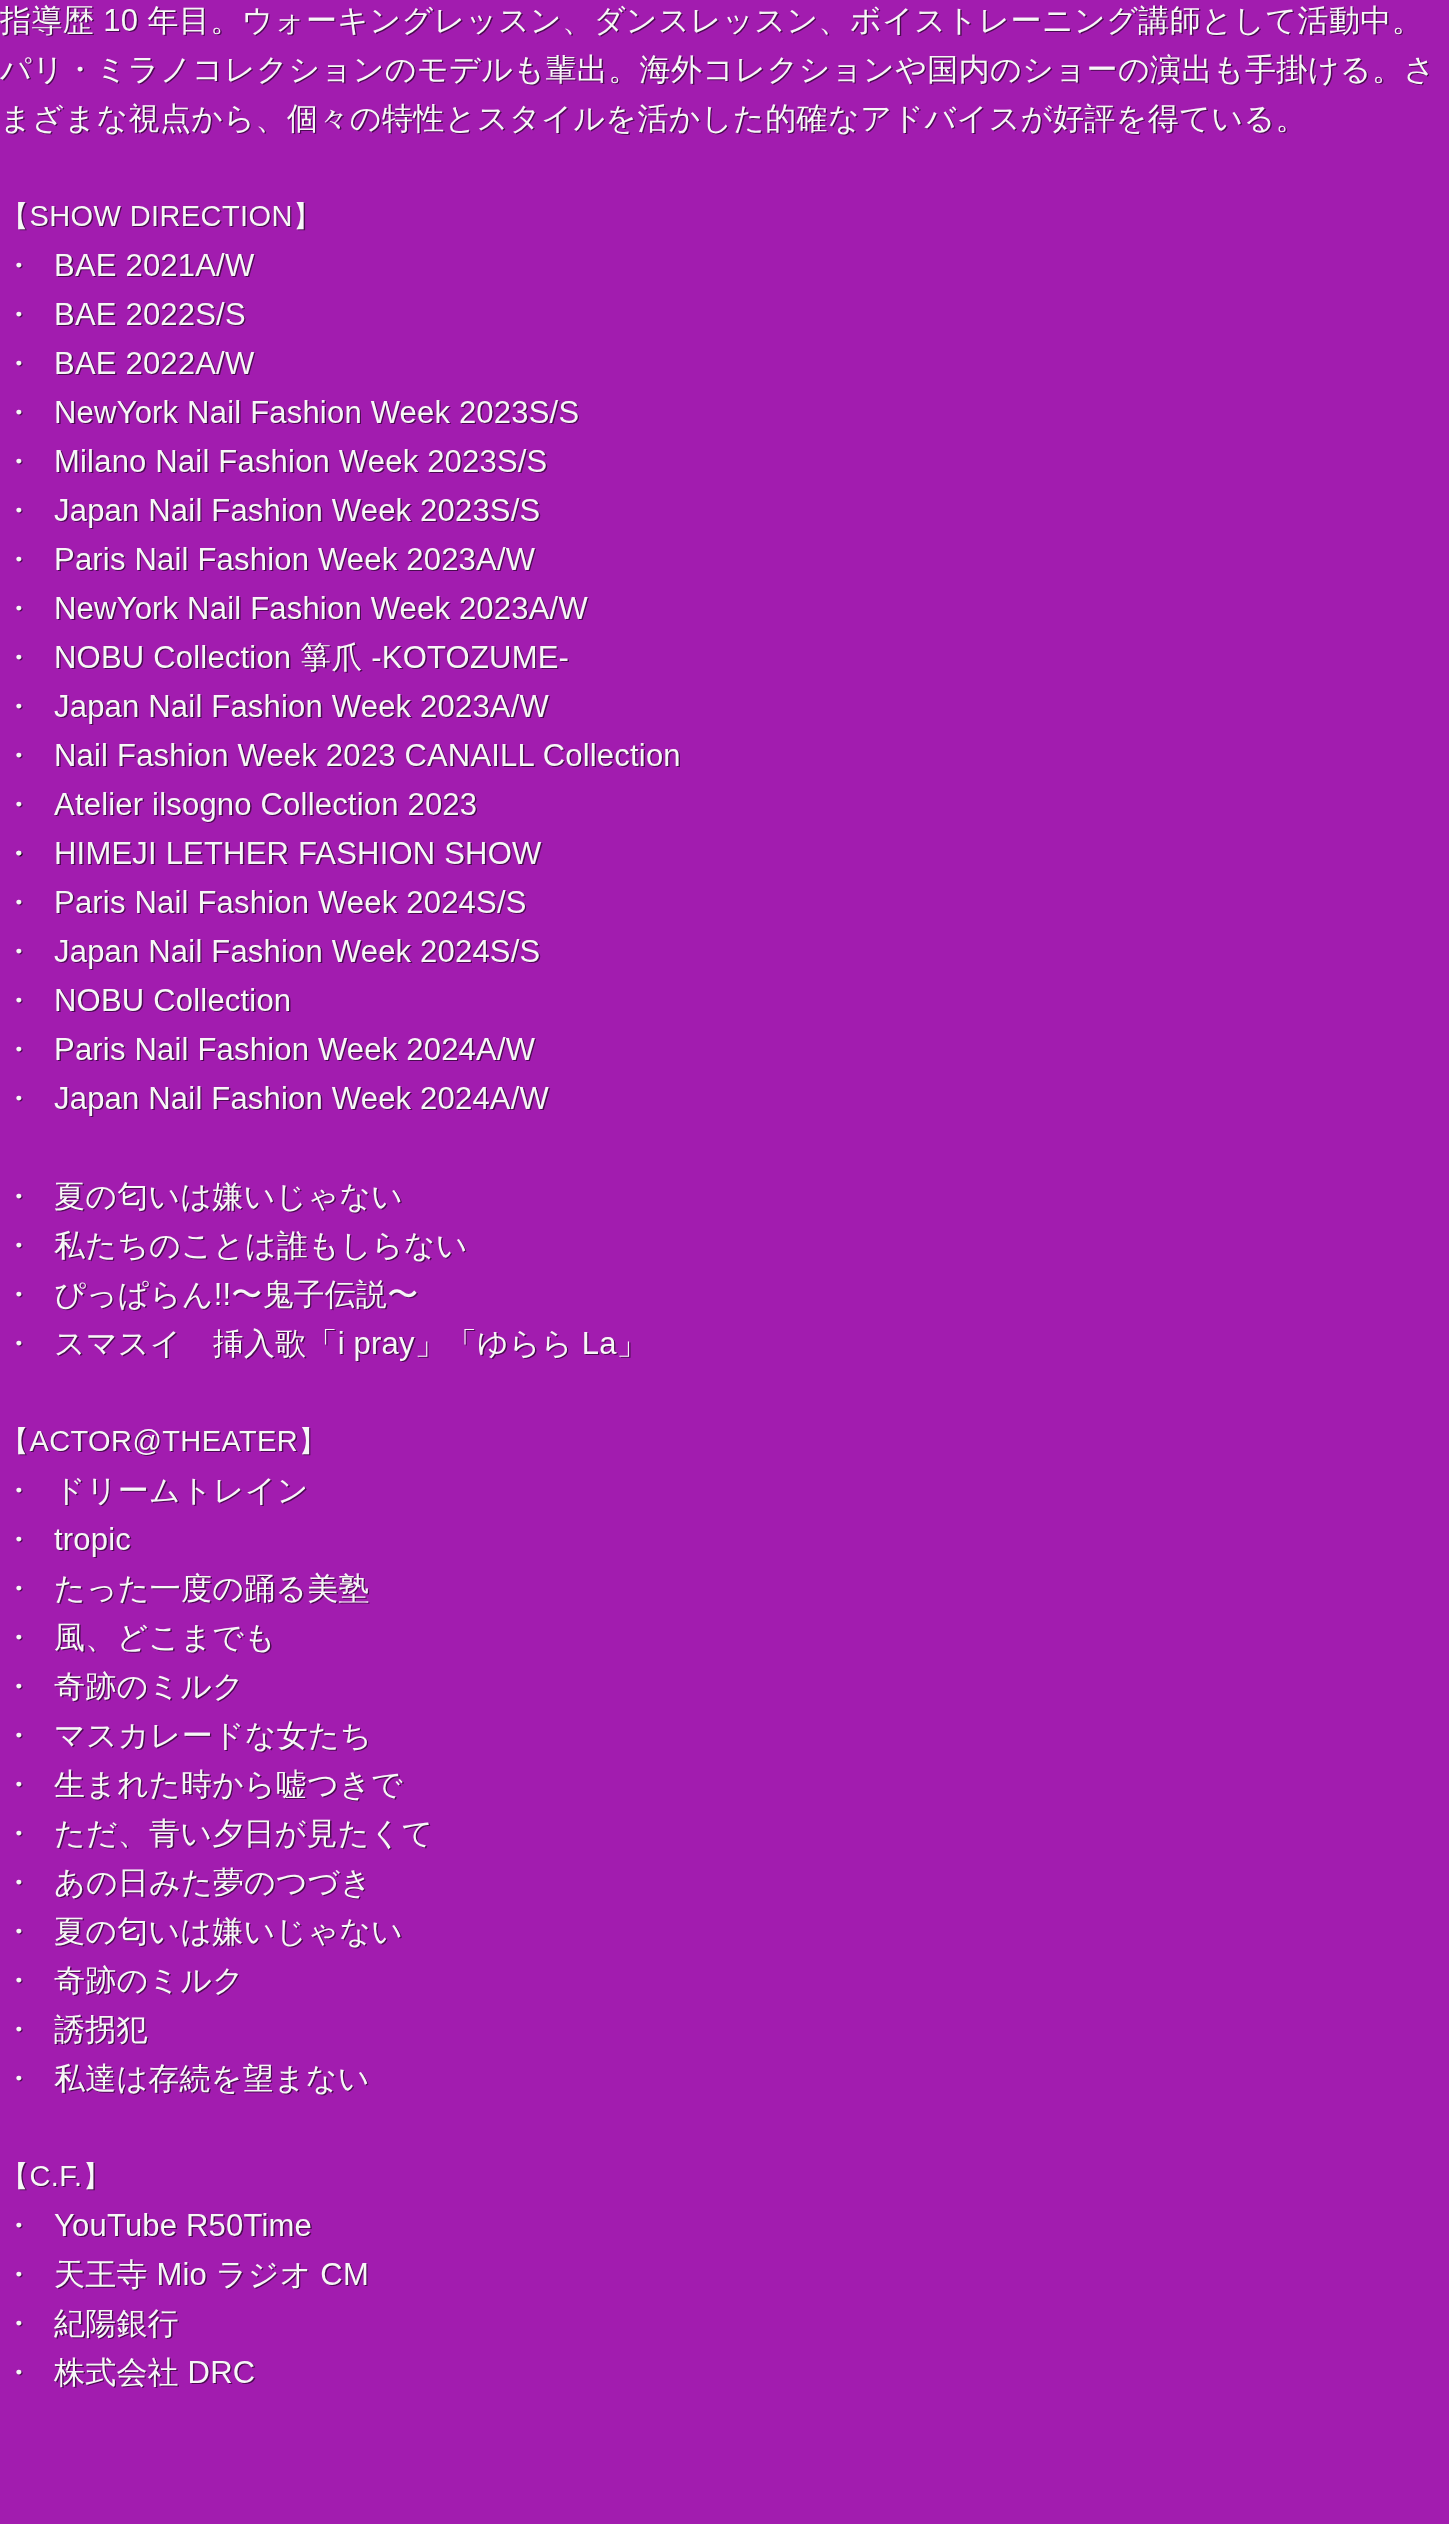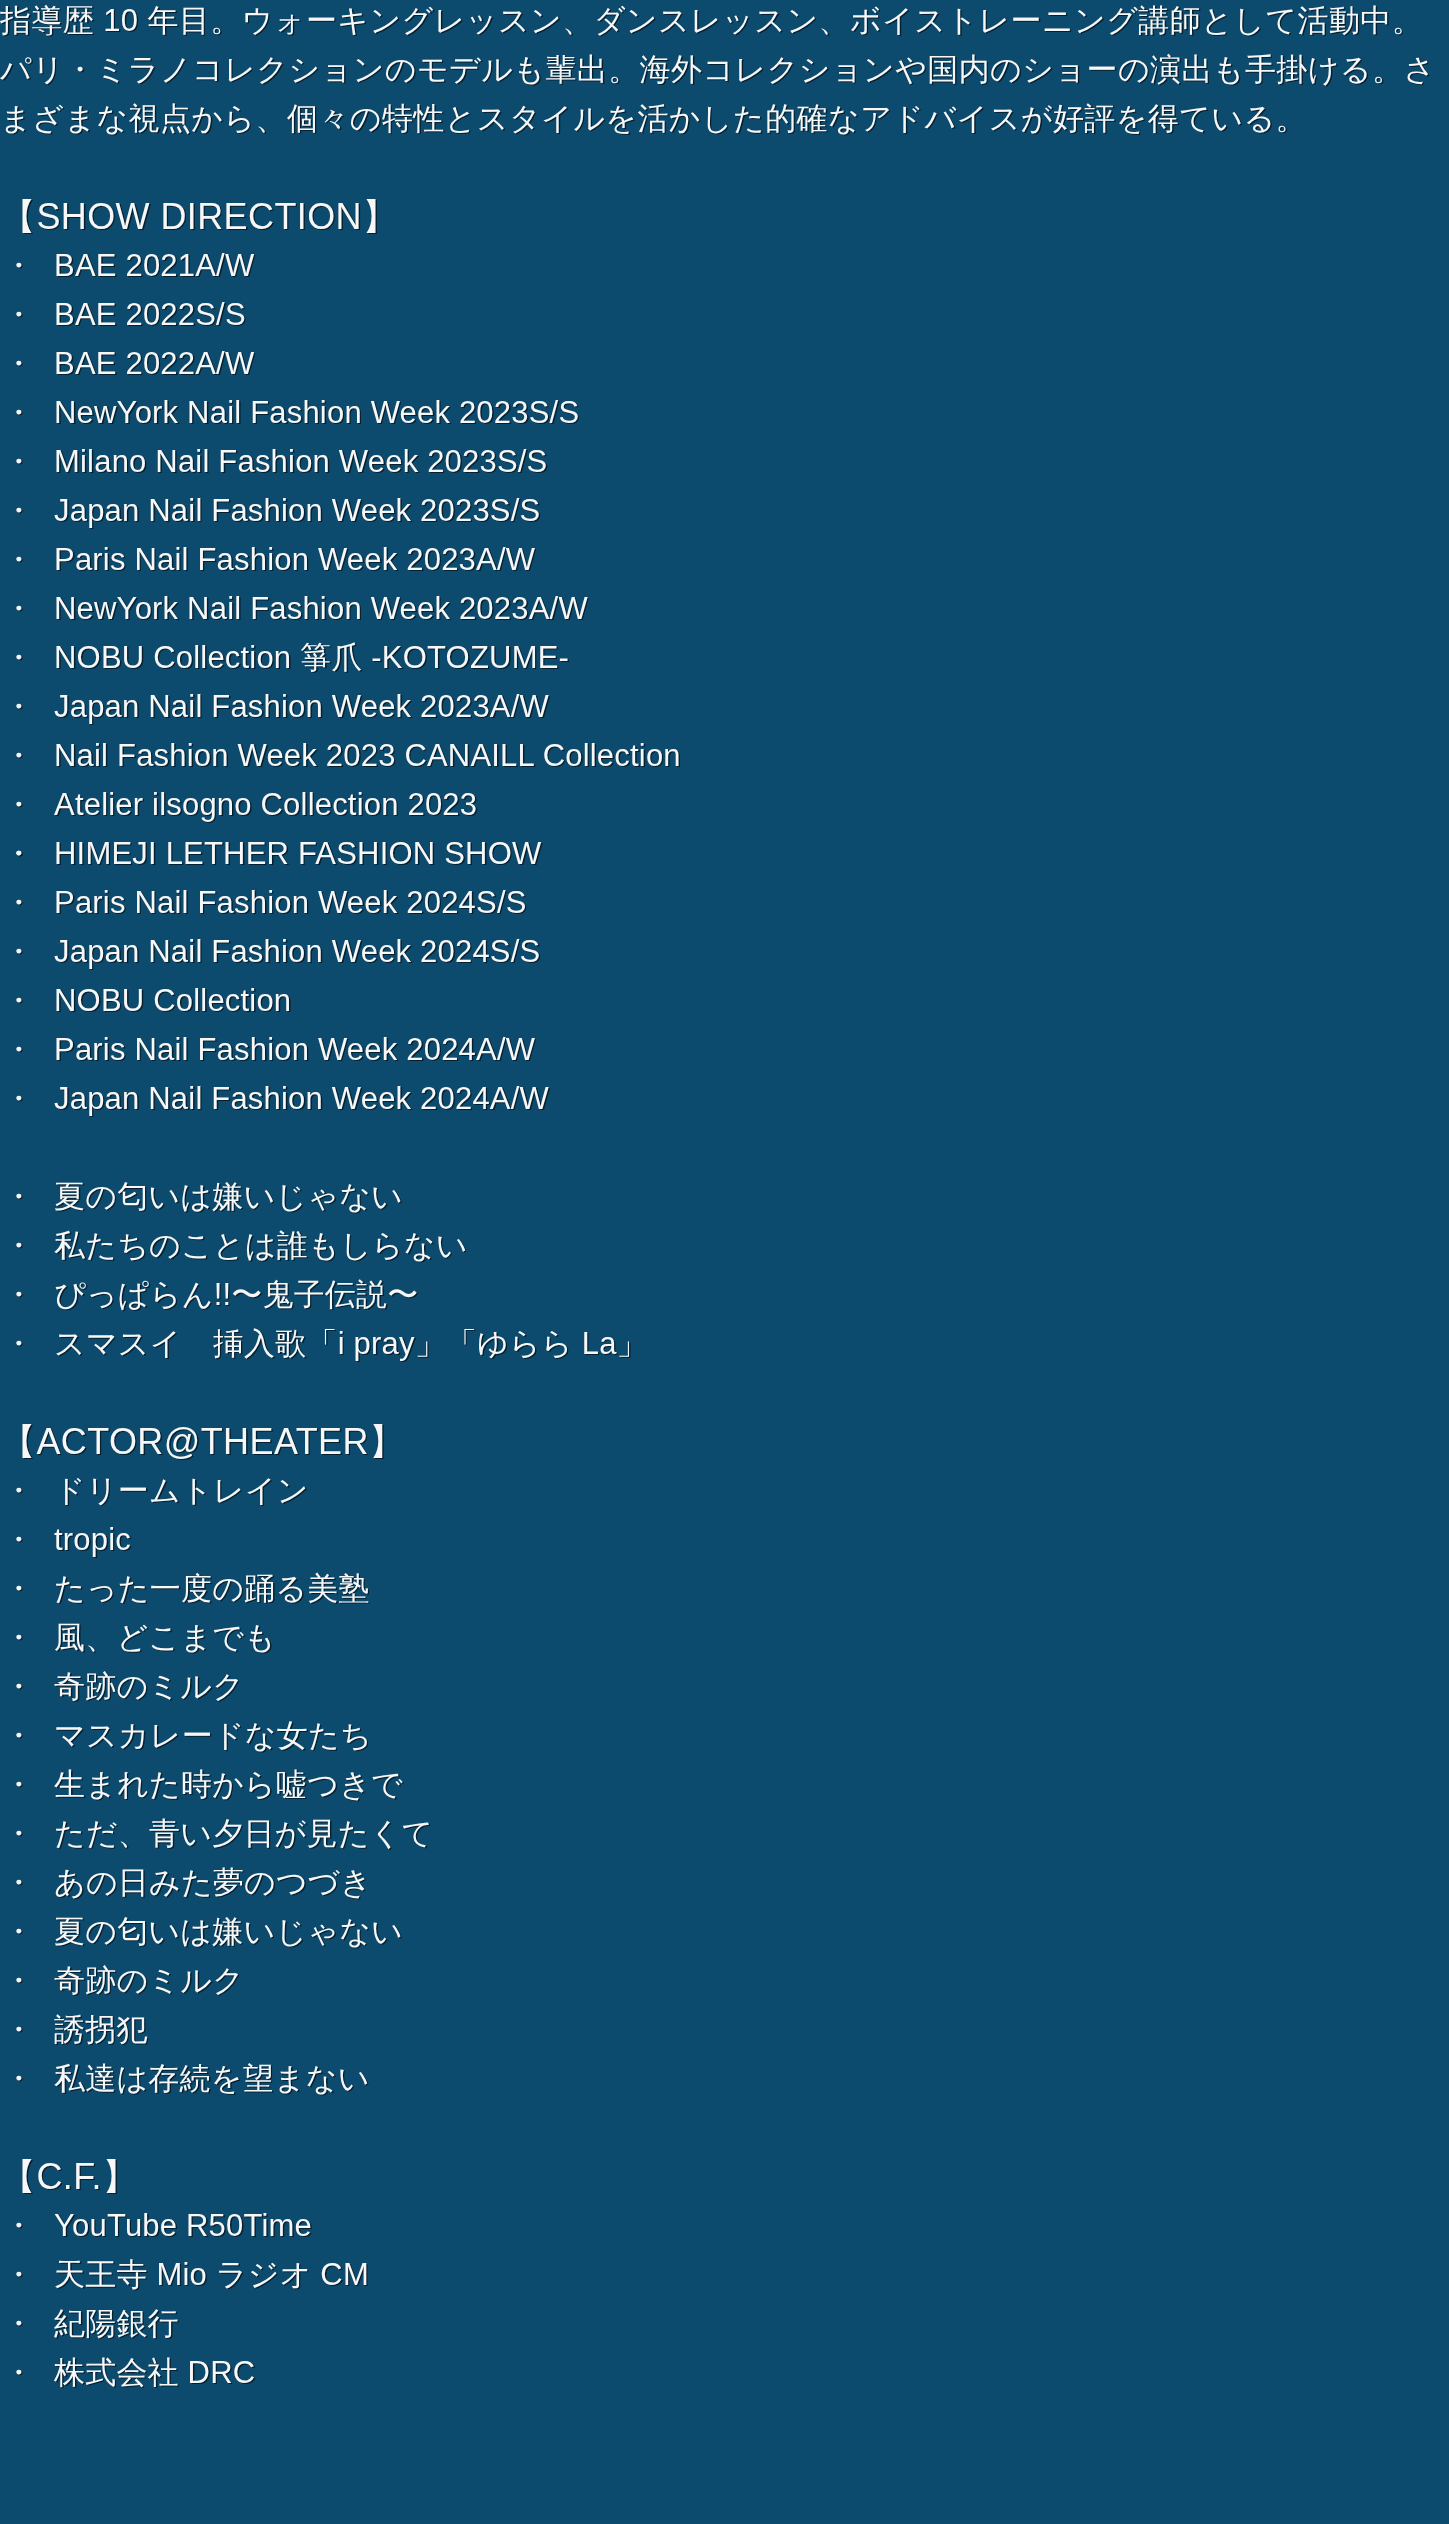--- a/index.html
+++ b/index.html
@@ -45,21 +45,21 @@
   .spacer {
     height: 49px;
   }
 
   .section {
     margin: 0;
     padding: 0;
   }
 
   .section-header {
-    font-size: 36px;
+    font-size: 29px;
     line-height: 49px;
     letter-spacing: 0.4px;
     text-shadow: 1.4px 1.4px 0 rgba(0,0,0,0.55);
     white-space: pre;
   }
 
   .list {
     list-style: none;
     margin: 0;
     padding: 0;
@@ -85,21 +85,21 @@
   }
 
   .item-label {
     display: inline;
     margin-left: 22px;
   }
 </style>
 </head>
 <body style="background: rgb(43, 43, 43); color: rgb(247, 247, 247);">
 
-<div id="page" style="background: #0c4a6e;">
+<div id="page" style="background: #a21caf;">
   <div id="content">
 
     <p class="intro">指導歴 10 年目。ウォーキングレッスン、ダンスレッスン、ボイストレーニング講師として活動中。パリ・ミラノコレクションのモデルも輩出。海外コレクションや国内のショーの演出も手掛ける。さまざまな視点から、個々の特性とスタイルを活かした的確なアドバイスが好評を得ている。</p>
 
     <div class="spacer"></div>
 
     <div id="sections-root">
         <div class="section">
           <div class="section-header">【SHOW DIRECTION】</div>
           <ul class="list">

